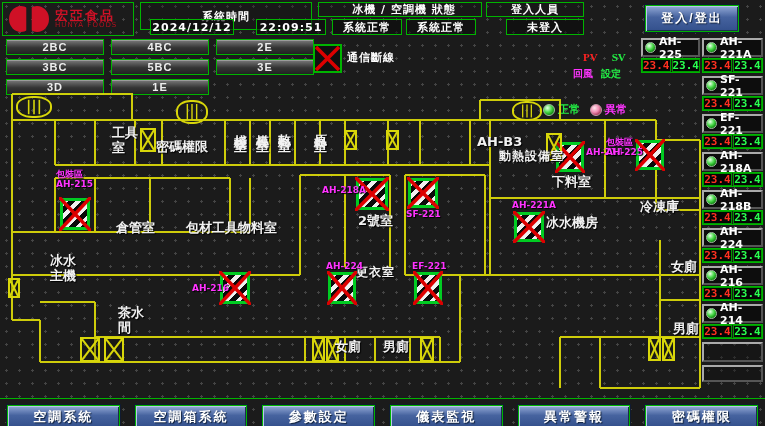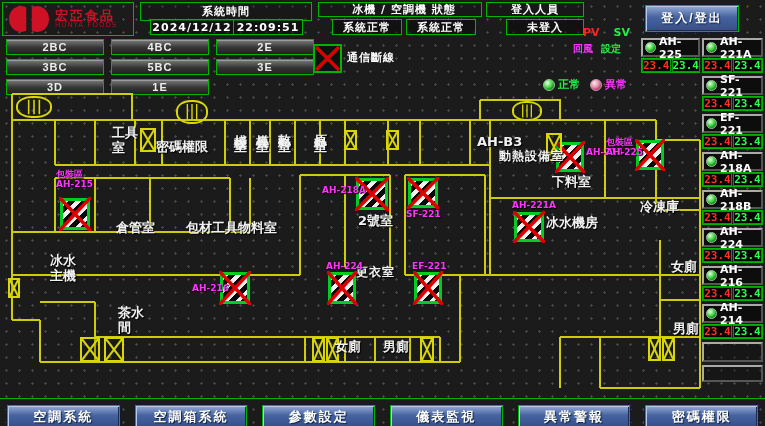--- a/index.html
+++ b/index.html
@@ -40,21 +40,21 @@
           background:linear-gradient(#7a7a7a, #343434 55%, #222);
           border:1px solid #00b400; box-shadow:inset 0 1px 0 #9b9b9b;
           color:#eee; font-size:11px; font-weight:bold; letter-spacing:1px;
           display:flex; align-items:center; justify-content:center; cursor:pointer; }
   
   .comm-ico { position:absolute; left:313px; top:44px; width:29px; height:29px;
               border:2px solid #00b400; background:#101010; }
   .comm-label { position:absolute; left:347px; top:50px; color:#fff; font-size:11px;
                 font-weight:bold; letter-spacing:1px; }
   
-  .legend { position:absolute; left:537px; top:26px; width:102px; height:52px; font-size:11px; font-weight:bold; }
+  .legend { position:absolute; left:537px; top:51px; width:102px; height:52px; font-size:11px; font-weight:bold;font-family:Liberation Serif, serif; }
   .legend .r1 { position:absolute; left:46px; top:0; display:flex; gap:14px; }
   .legend .r2 { position:absolute; left:36px; top:16px; display:flex; gap:8px; font-size:10px; }
   .legend .r3 { position:absolute; left:6px; top:33px; display:flex; gap:10px; align-items:center;margin-top:18px; }
   .pv-c { color:#ff2222; } .sv-c { color:#22ee44; } .mag { color:#ff33ff; }
   .led { width:12px; height:12px; border-radius:50%; border:1px solid #9fbf9f; display:inline-block;
          background:radial-gradient(circle at 35% 30%, #eaffea, #46d846 45%, #0a7a0a 80%); }
   .led.bad { background:radial-gradient(circle at 35% 30%, #ffe6ee, #f08bb0 45%, #a03050 80%);
              border-color:#c598a8; }
   .leg-item { display:flex; align-items:center; gap:3px; }
   
@@ -99,23 +99,23 @@
     <div class="logo-glyph">
         <span></span>
         <span></span>
       </div>
     <div class="logo-text">
       <b>宏亞食品</b>
       <i>HUNYA FOODS</i>
     </div>
   </div>
 
-  <div class="cell hdr" style="left:140px; top:2px; width:172px; height:19px;">系統時間</div>
+  <div class="cell hdr" style="left:140px; top:2px; width:172px; height:28px;">系統時間</div>
   <div class="cell" style="left:150px; top:19px; width:84px; height:16px;">2024/12/12</div>
-  <div class="cell" style="left:233px; top:19px; width:70px; height:16px;">22:09:51</div>
+  <div class="cell" style="left:256px; top:19px; width:70px; height:16px;">22:09:51</div>
 
   <div class="cell hdr" style="left:318px; top:2px; width:164px; height:15px;padding-left:8px;">冰機 / 空調機 狀態</div>
   <div class="cell" style="left:332px; top:19px; width:70px; height:16px;">系統正常</div>
   <div class="cell" style="left:406px; top:19px; width:70px; height:16px;">系統正常</div>
 
   <div class="cell hdr" style="left:486px; top:2px; width:98px; height:15px;">登入人員</div>
   <div class="cell" style="left:506px; top:19px; width:78px; height:16px;">未登入</div>
 
   <button class="login-btn">登入/登出</button>
 

